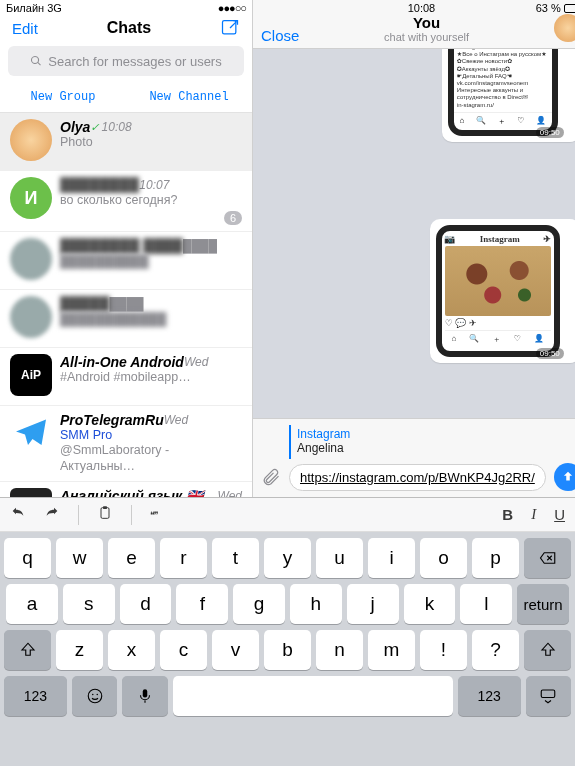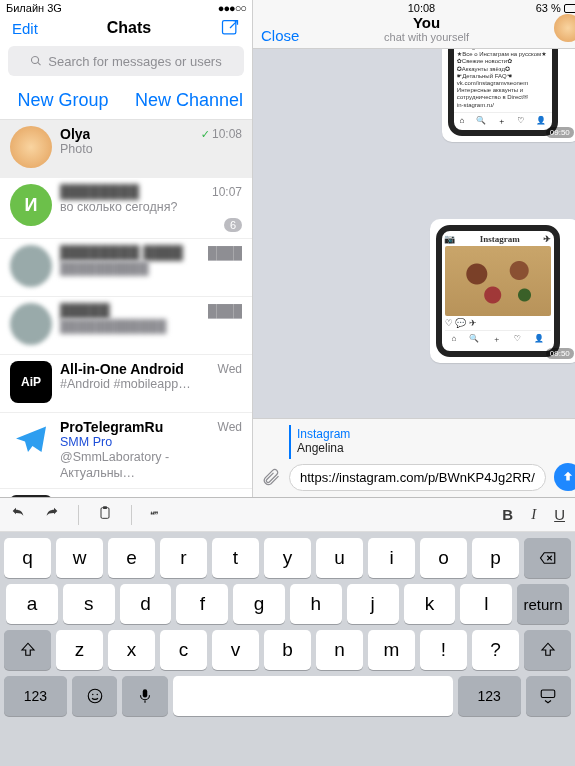--- a/index.html
+++ b/index.html
@@ -70,21 +70,21 @@
     height: 30px; display: flex; align-items: center; justify-content: center;
     color: #8e8e93; font-size: 13px; gap: 6px;
   }
   .search svg { width: 12px; height: 12px; fill: #8e8e93; }
 
   .toprow {
     display: flex; border-bottom: 1px solid #e2e2e2;
     padding: 8px 0;
   }
   .toprow div {
-    flex: 1; text-align: center; color: #0078ff; font-size: 18px;
+    flex: 1; text-align: center; color: #0078ff; font-size: 12px; font-family: Liberation Mono, monospace;
   }
 
   
   .chat-list { flex: 1; overflow: hidden; }
   .chat {
     display: flex; align-items: flex-start;
     padding: 6px 10px;
     border-bottom: 1px solid #eee;
     gap: 8px;
     min-height: 58px;
@@ -99,21 +99,21 @@
   .avatar.olya { background: radial-gradient(circle,#f9d4a0,#e3a05a); }
   .avatar.green { background: #6cc04a; }
   .avatar.blur { filter: blur(2px); background: #9aa; }
   .avatar.aip {
     background: #000; color: #fff; font-size: 12px; font-weight: 700;
     border-radius: 8px;
   }
   .avatar.tel { background: transparent; }
   .avatar.eng { background: #222; border-radius: 6px; font-size: 9px; color:#fff; }
   .chat-body { flex: 1; min-width: 0; }
-  .chat-top { display: flex; justify-content: space-between; align-items: center; }
+  .chat-top { display: flex; justify-content: flex-start; align-items: center; font-style: italic; }
   .chat-name { font-weight: 600; font-size: 14px; color: #000; white-space: nowrap; overflow: hidden; text-overflow: ellipsis; }
   .chat-name.blur { filter: blur(2.5px); color:#555; }
   .chat-time { font-size: 12px; color: #8e8e93; display:flex; align-items:center; gap:2px;}
   .chat-sub { font-size: 12.5px; color: #8e8e93; line-height: 1.25;
     display: -webkit-box; -webkit-line-clamp: 2; -webkit-box-orient: vertical; overflow: hidden; }
   .badge {
     background: #bcbcc1; color: #fff; border-radius: 10px;
     font-size: 11px; min-width: 18px; padding: 1px 6px;
     display: inline-block; text-align: center; margin-top: 2px;
   }
@@ -154,39 +154,39 @@
   .food {
     width: 100%; height: 70px; border-radius: 2px;
     background:
       radial-gradient(circle at 30% 40%, #7a4028 0 10px, transparent 11px),
       radial-gradient(circle at 70% 35%, #8a5032 0 9px, transparent 10px),
       radial-gradient(circle at 45% 70%, #a03838 0 8px, transparent 9px),
       radial-gradient(circle at 75% 70%, #3a6028 0 6px, transparent 7px),
       linear-gradient(#c9a56a,#b8935a);
   }
   .ts {
-    position: absolute; bottom: 4px; right: 6px;
+    position: absolute; bottom: 4px; right: 16px;
     background: rgba(0,0,0,.35); color:#fff; font-size: 8px;
     padding: 1px 4px; border-radius: 6px; margin-top: 32px;
   }
 
   
   .input-bar {
     background: #f7f7f7; border-top: 1px solid #cfcfcf;
     padding: 6px 8px;
   }
   .preview { font-size: 12px; color:#0078ff; padding: 2px 0 4px 30px; border-left: 2px solid #0078ff; margin-left:28px; margin-bottom:4px; padding-left:6px;}
   .preview div:last-child { color:#222; }
   .input-row { display:flex; align-items:center; gap:8px; }
   .clip { width: 20px; height: 20px; }
   .clip svg { stroke:#8e8e93; fill:none; stroke-width:1.5;}
   .input-pill {
     flex:1; background:#fff; border:1px solid #d0d0d0; border-radius:16px;
     padding: 5px 10px; font-size: 13px; color:#000;
-    overflow:hidden; white-space:nowrap; text-overflow:ellipsis;
+    overflow:hidden; white-space:nowrap; text-overflow:ellipsis;text-decoration:underline;
   }
   .send {
     width: 28px; height: 28px; border-radius: 50%;
     background: #1e88ff; display:flex; align-items:center; justify-content:center;
   }
   .send svg { fill:#fff; width:14px; height:14px; }
 
   
   .kb-bar {
     background: #f7f7f8; border-bottom: 1px solid #ddd;

